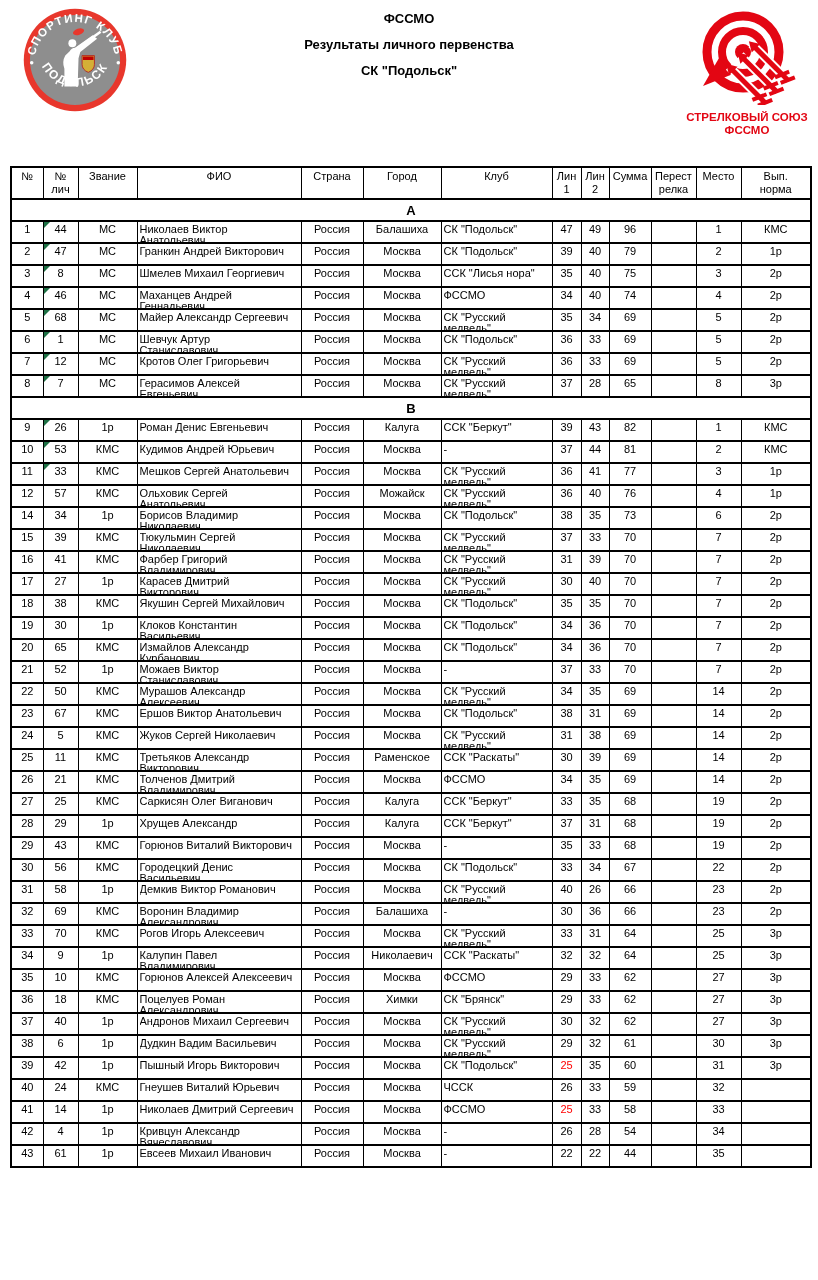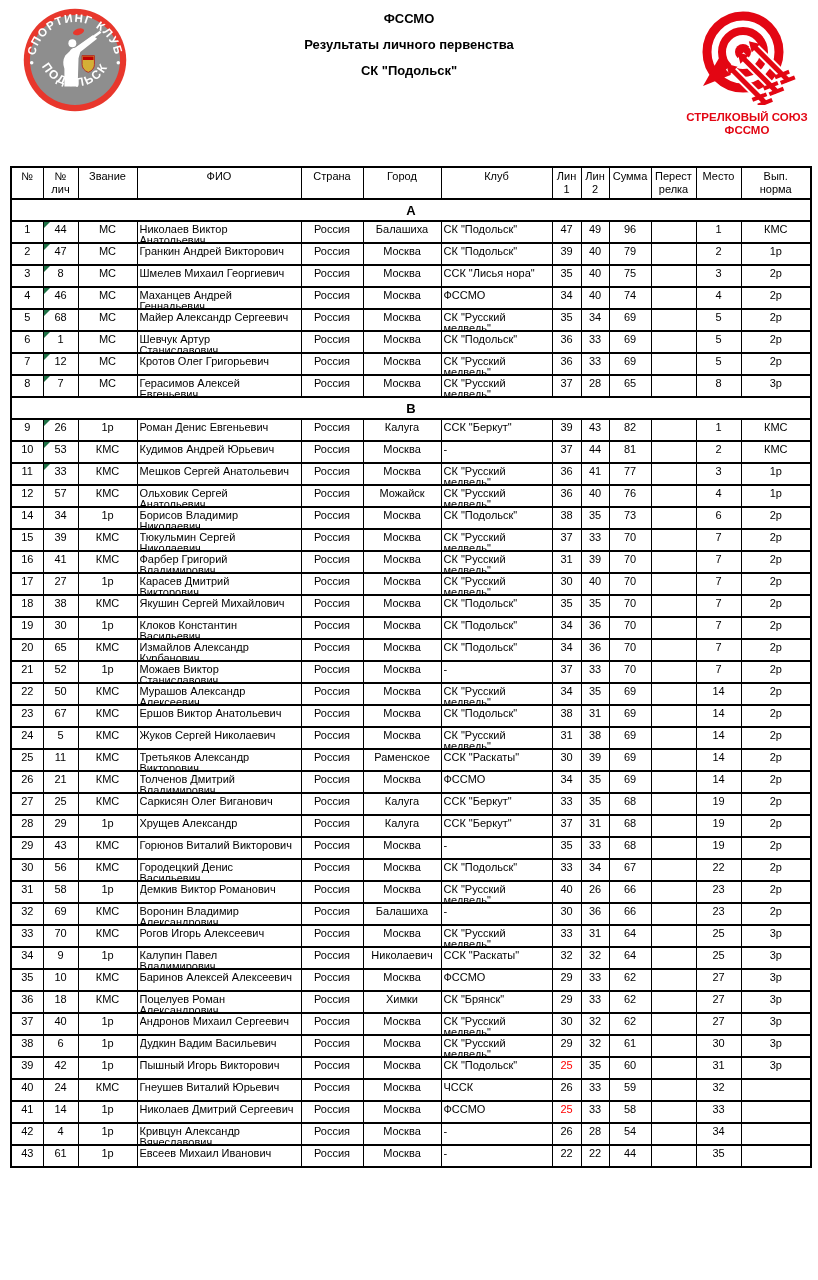--- a/index.html
+++ b/index.html
@@ -812,21 +812,21 @@
           <td>64</td>
           <td></td>
           <td>25</td>
           <td>3р</td>
         </tr>
         <tr class="data">
           <td>35</td>
           <td class="idcell">10</td>
           <td>КМС</td>
           <td class="al">
-            <div class="clip">Баринов Алексей Алексеевич</div>
+            <div class="clip">Горюнов Алексей Алексеевич</div>
           </td>
           <td class="al one">Россия</td>
           <td class="al one">Москва</td>
           <td class="al">
             <div class="clip">ФССМО</div>
           </td>
           <td>29</td>
           <td>33</td>
           <td>62</td>
           <td></td>

